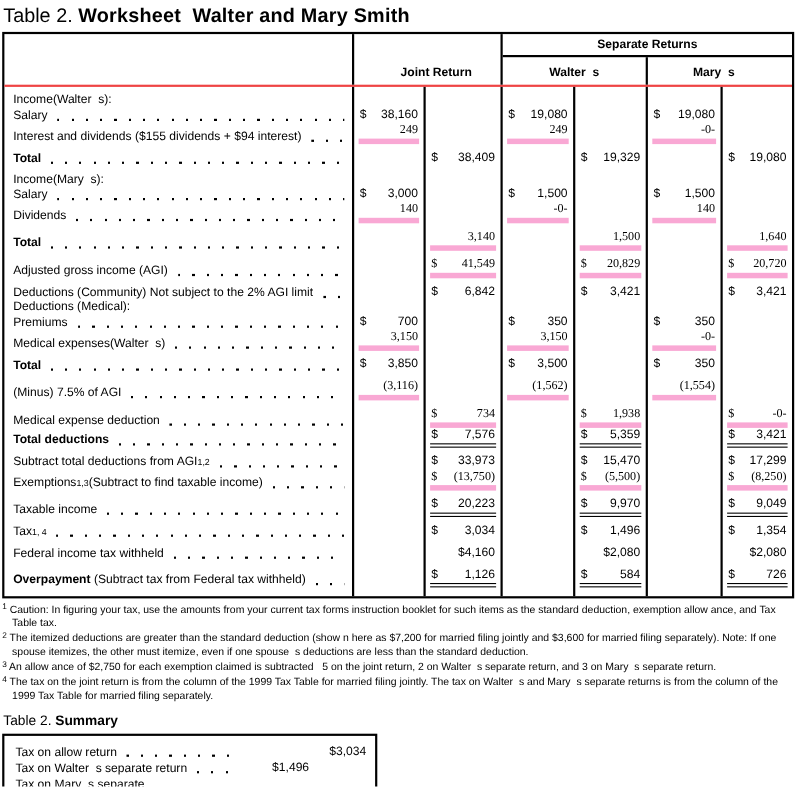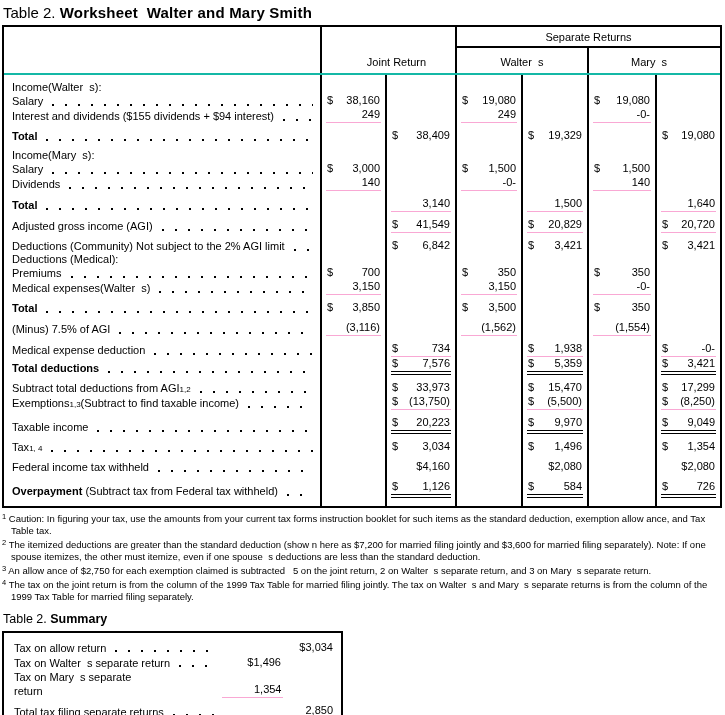--- a/index.html
+++ b/index.html
@@ -1,26 +1,26 @@
 <!DOCTYPE html>
 <html><head>
 <meta charset="utf-8">
 <style>
   * { box-sizing: border-box; margin: 0; padding: 0; }
   html,body { width: 725px; height: 715px; background: #fff; color: #000;
     font-family: "Liberation Sans", "DejaVu Sans", sans-serif; font-size: 11px; overflow: hidden; }
   .page { position: relative; width: 725px; height: 715px; padding: 3px 2px 0 2px; }
   .pre, .pre * { white-space: pre-wrap; }
   .b { font-weight: bold; }
-  .title { font-size: 15px; margin: 1px 0 4px 1px; }
+  .title { font-size: 18px; margin: 1px 0 4px 1px; }
   .title .b { letter-spacing: .2px; }
 
   
   .tbl { width: 720px; border: 2px solid #000; }
-  .thead { position: relative; height: 48px; border-bottom: 2px solid #14b8a6; font-weight: normal; }
+  .thead { position: relative; height: 48px; border-bottom: 2px solid #ef4444; font-weight: bold; }
   .thead .vl { position: absolute; width: 2px; background: #000; top: 0; bottom: 0; }
   .vl-a { left: 316px; } .vl-b { left: 451px; }
   .vl-c { left: 583px; top: 21px !important; }
   .sepcell { position: absolute; left: 453px; top: 0; width: 263px; height: 21px;
     border-bottom: 2px solid #000; display: flex; align-items: center; justify-content: center; }
   .jointcell { position: absolute; left: 318px; top: 0; width: 133px; height: 48px;
     display: flex; align-items: flex-end; justify-content: center; padding-bottom: 7px; padding-left: 16px; }
   .subcell { position: absolute; top: 21px; height: 27px; display: flex; align-items: center; justify-content: center; }
   .waltercell { left: 453px; width: 130px; }
   .marycell { left: 585px; width: 120px; }
@@ -35,21 +35,21 @@
   .row.gap { margin-top: 6px; }
   .lab { grid-column: 1; display: flex; align-items: baseline; padding: 0 4px 0 8px; text-align: right; }
   .row.bold .lt { font-weight: bold; }
   sup { font-size: 8px; line-height: 0; vertical-align: 4px; }
   .lead { flex: 1 1 auto; height: 2px; align-self: flex-end; margin: 0 3px 2px 9px;
     background-image: repeating-linear-gradient(to right, #000 0 2px, transparent 2px 13px); }
   .col1 { grid-column: 2; } .col2 { grid-column: 3; } .col3 { grid-column: 4; }
   .col4 { grid-column: 5; } .col5 { grid-column: 6; } .col6 { grid-column: 7; }
   .cv { display: flex; margin: 0 4px 0 6px; padding: 0 1px 1px 1px; }
   .cv .d { margin-right: auto; }
-  .u1 { border-bottom: 1px solid #f9a8d4; }
+  .u1 { border-bottom: 5px solid #f9a8d4; font-family: Liberation Serif, serif; }
   .u2 { border-bottom: 4px double #000; }
 
   
   .fnotes { margin-top: 5px; font-size: 9.5px; line-height: 12px; }
   .fn { padding-left: 9px; text-indent: -9px; margin-bottom: 2px; }
   .fn sup { font-size: 7.5px; vertical-align: 3px; }
 
   
   .sum-title { font-size: 12.5px; margin: 9px 0 5px 1px; }
   .sumbox { width: 341px; border: 2px solid #000; padding: 7px 6px 10px 10px; }

